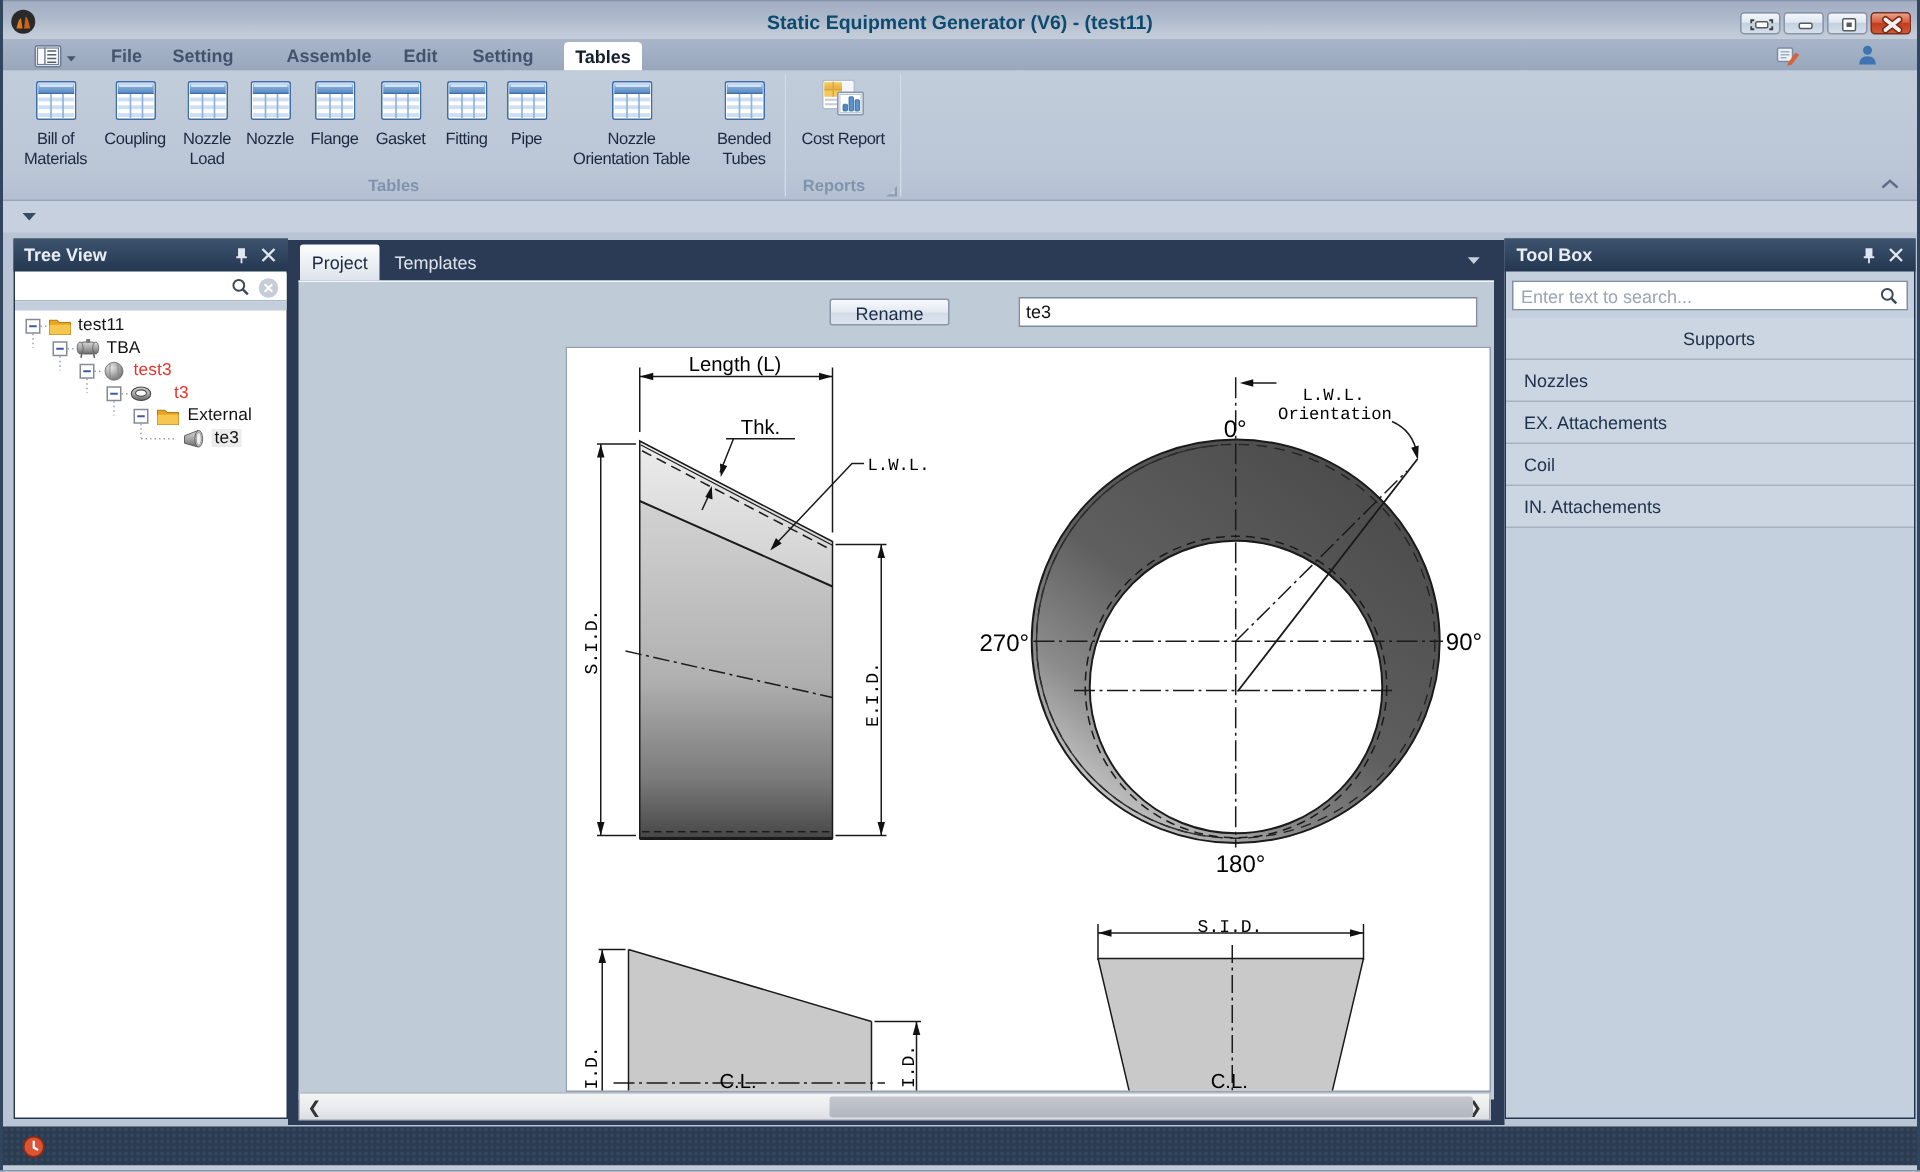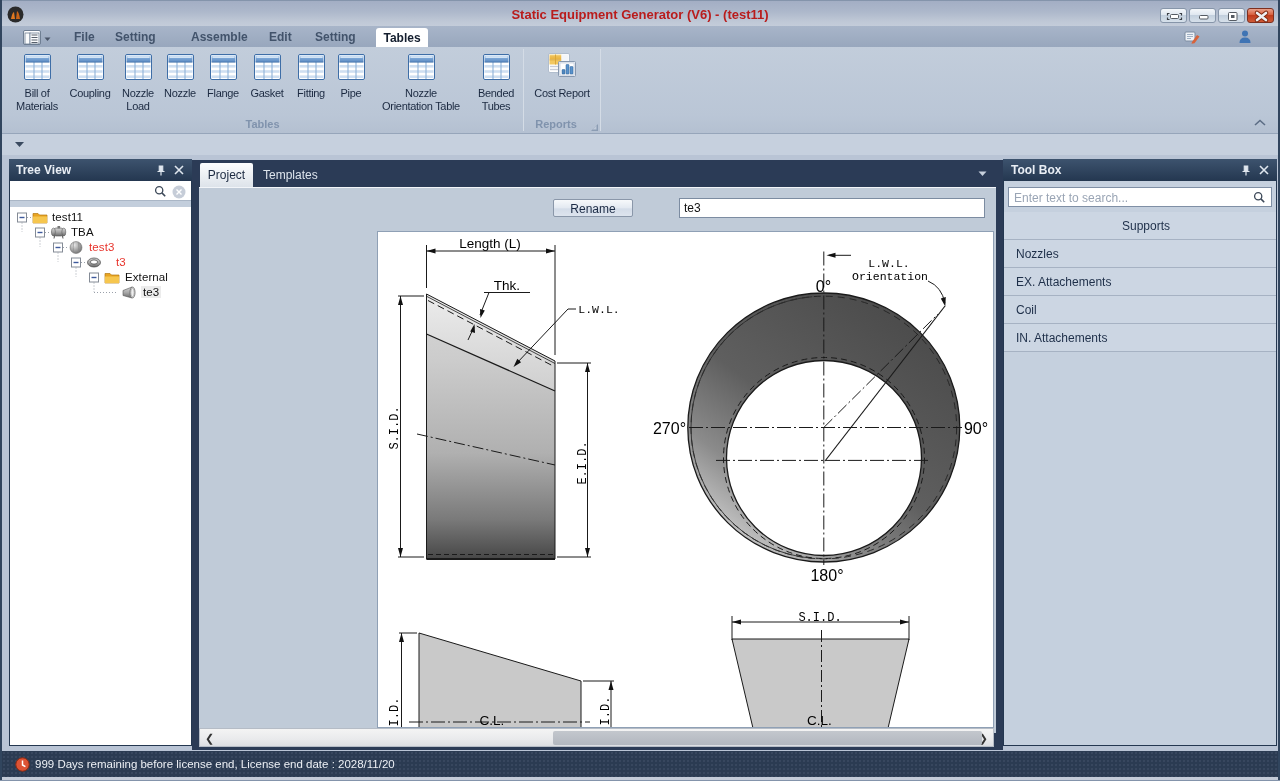--- a/index.html
+++ b/index.html
@@ -5,21 +5,21 @@
   * { margin:0; padding:0; box-sizing:border-box; }
   html,body { width:1280px; height:781px; overflow:hidden; }
   body { font-family:"Liberation Sans", sans-serif; position:relative;
          background:#b9c4d5; }
   .abs { position:absolute; }
   
   #titlebar { left:0; top:0; width:1280px; height:28px;
     background:linear-gradient(#a3aec4 0%, #adb8cb 40%, #bfc8d6 75%, #c6cedb 100%);
     border-top:1px solid #8494ab; border-left:2px solid #31455e; border-right:2px solid #31455e; }
   #title-text { left:0; top:7px; width:1280px; text-align:center;
-    font-size:13px; font-weight:bold; color:#b91c1c; }
+    font-size:13px; font-weight:bold; color:#0c4a6e; }
   .winbtn { top:8px; width:27px; height:15px; border:1px solid #8695a9; border-radius:3px;
     background:linear-gradient(#f4f7fa 0%, #dfe7f0 45%, #c3d0de 50%, #d6e0ea 100%); }
   .winbtn svg { position:absolute; left:0; top:0; }
   #btn-close { background:linear-gradient(#e9a18b 0%, #d75f3d 45%, #c03c1c 50%, #cf5a37 100%);
     border-color:#7e3020; }
   
   #menubar { left:2px; top:26px; width:1276px; height:21px;
     background:linear-gradient(#a8b5c9, #98a7bd); }
   .menu-item { top:30px; font-size:12px; font-weight:bold; color:#42536b; }
   #tab-tables { left:376px; top:28px; width:52px; height:19px; background:#fff;
@@ -507,21 +507,20 @@
       <circle cx="5.2" cy="5.2" r="3.6" fill="none" stroke="#3c4858" stroke-width="1.3"></circle>
       <line x1="7.9" y1="7.9" x2="11.2" y2="11.2" stroke="#3c4858" stroke-width="1.6"></line>
     </svg>
   </div>
   <div class="abs toolrow" style="top:212px;text-align:center;">Supports</div>
   <div class="abs toolrow" style="top:240px;">Nozzles</div>
   <div class="abs toolrow" style="top:268px;">EX. Attachements</div>
   <div class="abs toolrow" style="top:296px;">Coil</div>
   <div class="abs toolrow" style="top:324px;">IN. Attachements</div>
   <div class="abs" id="statusbar">
-    <div id="status-text">999 Days remaining before license end, License end date : 2028/11/20</div>
     <svg style="position:absolute;left:13px;top:6px" width="15" height="15" viewBox="0 0 15 15">
       <circle cx="7.5" cy="7.5" r="6.7" fill="#dd5335" stroke="#8f2a10" stroke-width="1"></circle>
       <path d="M7.5 3.5 L7.5 8 L10.4 9.6" stroke="#fff" stroke-width="1.5" fill="none"></path>
     </svg>
   </div>
   <div class="abs" id="bottomstrip"></div>
   <div class="abs" style="left:0;top:0;width:2px;height:781px;background:#31455e;"></div>
   <div class="abs" style="left:1278px;top:0;width:2px;height:781px;background:#31455e;"></div>
   <div class="abs" style="left:0;top:780px;width:1280px;height:1px;background:#8494ab;"></div>
 

